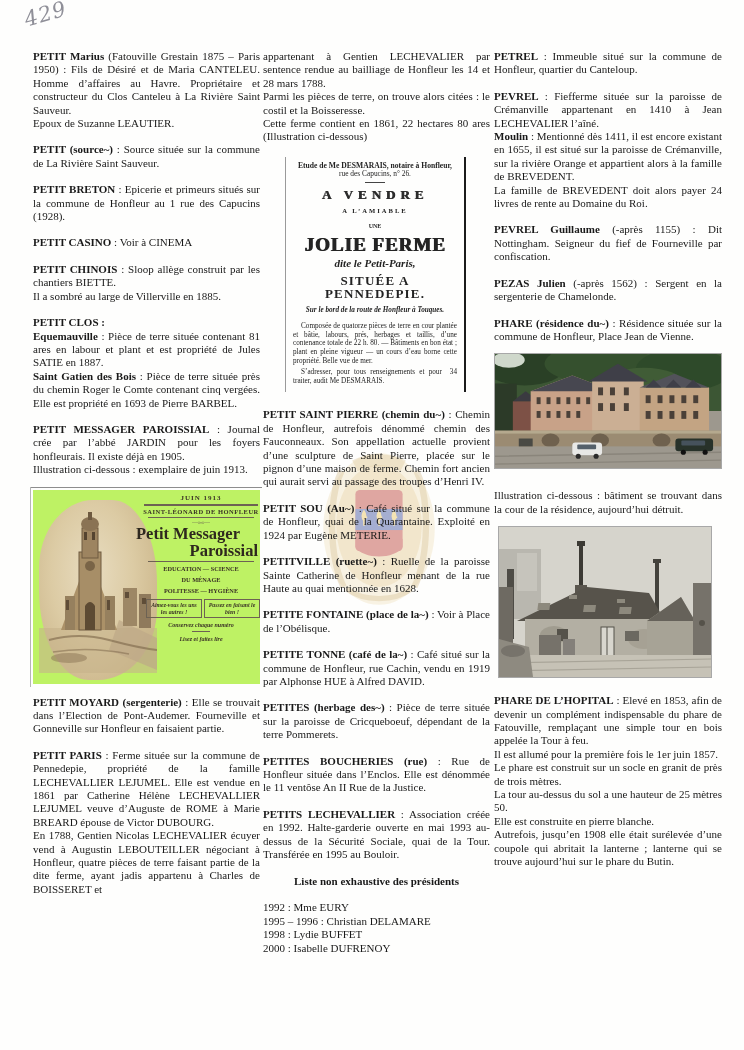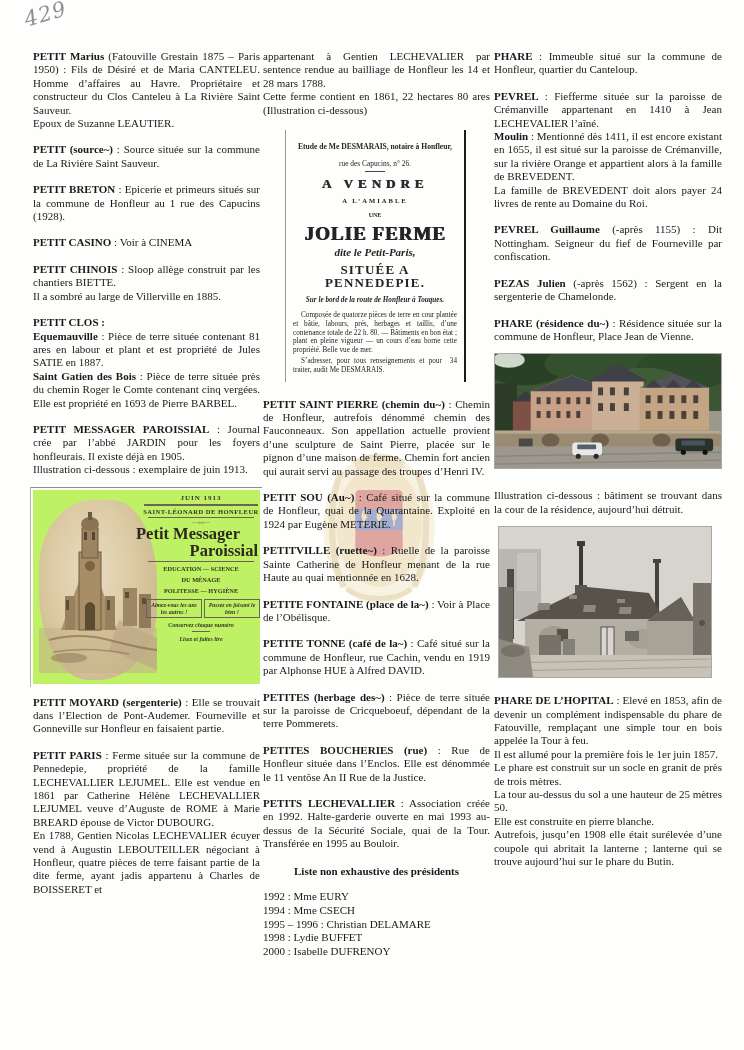--- a/index.html
+++ b/index.html
@@ -32,21 +32,21 @@
   .pc-orn{font-size:6px;color:#6d6253;line-height:5px;}
   .pc-title{font-size:16.5px;font-weight:bold;color:#2e281e;line-height:17px;margin-left:-26px;white-space:nowrap;}
   .pc-title2{font-size:16.5px;font-weight:bold;color:#2e281e;line-height:17px;text-align:right;padding-right:2px;}
   .pc-subj{font-size:6.3px;font-weight:bold;margin-top:3px;line-height:8px;}
   .pc-boxes{display:flex;gap:2px;margin:4px 0 0 4px;}
   .pc-box{flex:1;border:1px solid #6d6253;font-size:5.8px;font-style:italic;font-weight:bold;padding:2px 1px;line-height:6.5px;}
   .pc-footer{font-size:6px;font-weight:bold;font-style:italic;margin-top:4px;}
   
   .ad{width:164px;margin:8px 0 16px 22px;padding:5px 7px 7px 7px;position:relative;text-align:center;
       border-right:2px solid #1b1b1b;border-left:1px solid #9a9a9a;color:#232323;}
-  .ad-small{font-size:7.4px;line-height:8.6px;margin-top:8px;}
+  .ad-small{font-size:7.4px;line-height:8.6px;}
   .ad-small b{font-size:7.6px;}
   .hr-sm{width:20px;border-top:1.5px solid #444;margin:3px auto;}
   .ad-vendre{font-size:13px;font-weight:bold;letter-spacing:5px;margin:5px 0 3px 0;color:#2c2c2c;text-shadow:.7px 0 #2c2c2c;}
   .ad-amiable{font-size:6.6px;font-weight:bold;letter-spacing:2px;}
   .ad-une{font-size:6px;font-weight:bold;margin:2px 0;}
   .ad-title{font-size:19px;font-weight:bold;letter-spacing:1px;color:#242424;text-shadow:1px 0 #242424;line-height:20px;}
   .ad-dite{font-size:11px;font-weight:bold;font-style:italic;margin-top:2px;}
   .ad-situee{font-size:13px;font-weight:bold;letter-spacing:1.2px;margin-top:3px;}
   .ad-route{font-size:7.2px;font-weight:bold;font-style:italic;margin-top:4px;}
   .ad-body{font-size:7.2px;line-height:8.8px;text-align:justify;margin-top:4px;text-indent:8px;}
@@ -175,20 +175,21 @@
   <div class="entry">
     <p class="para"><b class="lead">PETIT PARIS</b><span> : Ferme située sur la commune de Pennedepie, propriété de la famille LECHEVALLIER LEJUMEL. Elle est vendue en 1861 par Catherine Hélène LECHEVALLIER LEJUMEL veuve d’Auguste de ROME à Marie BREARD épouse de Victor DUBOURG.</span></p>
     <p class="para"><span>En 1788, Gentien Nicolas LECHEVALIER écuyer vend à Augustin LEBOUTEILLER négociant à Honfleur, quatre pièces de terre faisant partie de la dite ferme, ayant jadis appartenu à Charles de BOISSERET et</span></p>
   </div>
 </div>
 
 <div class="col" id="col-mid">
 
   <div class="entry">
     <p class="para"><span>appartenant à Gentien LECHEVALIER par sentence rendue au bailliage de Honfleur les 14 et 28 mars 1788.</span></p>
+    <p class="para"><span>Parmi les pièces de terre, on trouve alors citées : le costil et la Boisseresse.</span></p>
     <p class="para"><span>Cette ferme contient en 1861, 22 hectares 80 ares (Illustration ci-dessous)</span></p>
   </div>
 
   <div class="ad">
     <div class="ad-small"><b>Etude de Me DESMARAIS, notaire à Honfleur,</b></div>
     <div class="ad-small">rue des Capucins, n° 26.</div>
     <div class="hr-sm"></div>
     <div class="ad-vendre">A VENDRE</div>
     <div class="ad-amiable">A L’AMIABLE</div>
     <div class="ad-une">UNE</div>
@@ -220,30 +221,29 @@
   </div>
   <div class="entry">
     <p class="para"><b class="lead">PETITES BOUCHERIES (rue)</b><span> : Rue de Honfleur située dans l’Enclos.  Elle est dénommée le 11 ventôse An II Rue de la Justice.</span></p>
   </div>
   <div class="entry">
     <p class="para"><b class="lead">PETITS LECHEVALLIER</b><span> :  Association créée en 1992. Halte-garderie ouverte en mai 1993 au-dessus de la Sécurité Sociale, quai de la Tour. Transférée en 1995 au Bouloir.</span></p>
   </div>
 
   <div class="pres-head">Liste non exhaustive des présidents</div>
   <div class="pres-item">1992 : Mme EURY</div>
-  <div class="pres-item">1994 : Mme CSECH</div>
   <div class="pres-item">1995 – 1996 : Christian DELAMARE</div>
   <div class="pres-item">1998 : Lydie BUFFET</div>
   <div class="pres-item">2000 : Isabelle DUFRENOY</div>
 </div>
 
 <div class="col" id="col-right">
 
   <div class="entry">
-    <p class="para"><b class="lead">PHARE</b><span> : Immeuble situé sur la commune de Honfleur, quartier du Canteloup.</span></p>
+    <p class="para"><b class="lead">PETREL</b><span> : Immeuble situé sur la commune de Honfleur, quartier du Canteloup.</span></p>
   </div>
 
   <div class="entry">
     <p class="para"><b class="lead">PEVREL</b><span> : Fiefferme située sur la paroisse de Crémanville appartenant en 1410 à Jean LECHEVALIER l’aîné.</span></p>
     <p class="para"><b class="lead">Moulin</b><span> : Mentionné dès 1411, il est encore existant en 1655, il est situé sur la paroisse de Crémanville, sur la rivière Orange et appartient alors à la famille de BREVEDENT.</span></p>
     <p class="para"><span>La famille de BREVEDENT doit alors payer 24 livres de rente au Domaine du Roi.</span></p>
   </div>
 
   <div class="entry">
     <p class="para"><b class="lead">PEVREL Guillaume</b><span> (-après 1155) : Dit Nottingham. Seigneur du fief de Fourneville par confiscation.</span></p>

